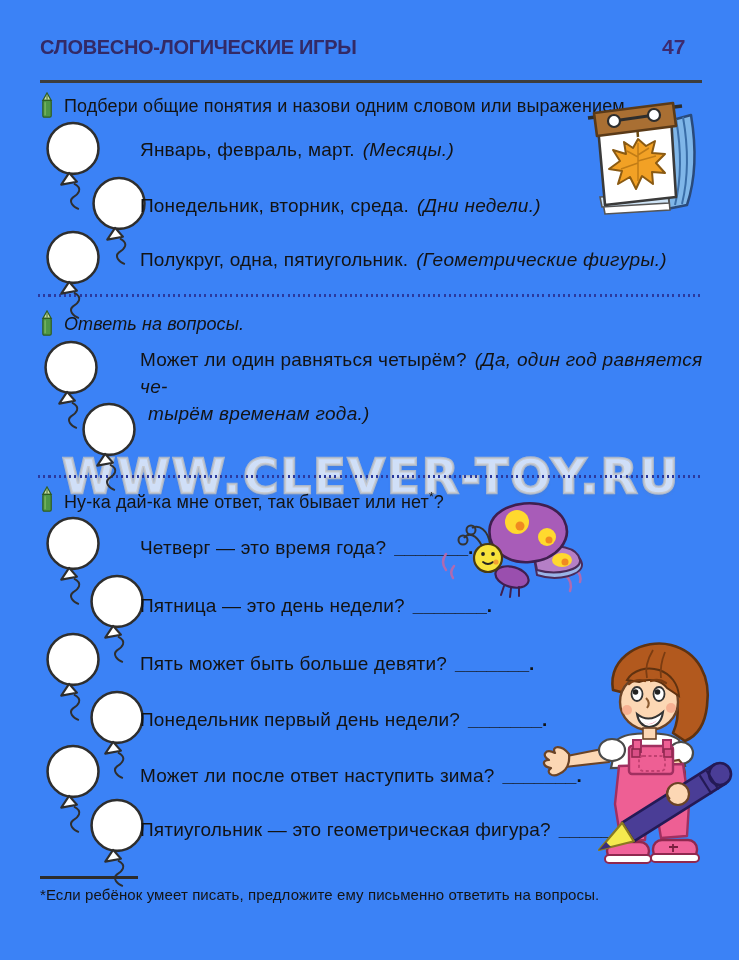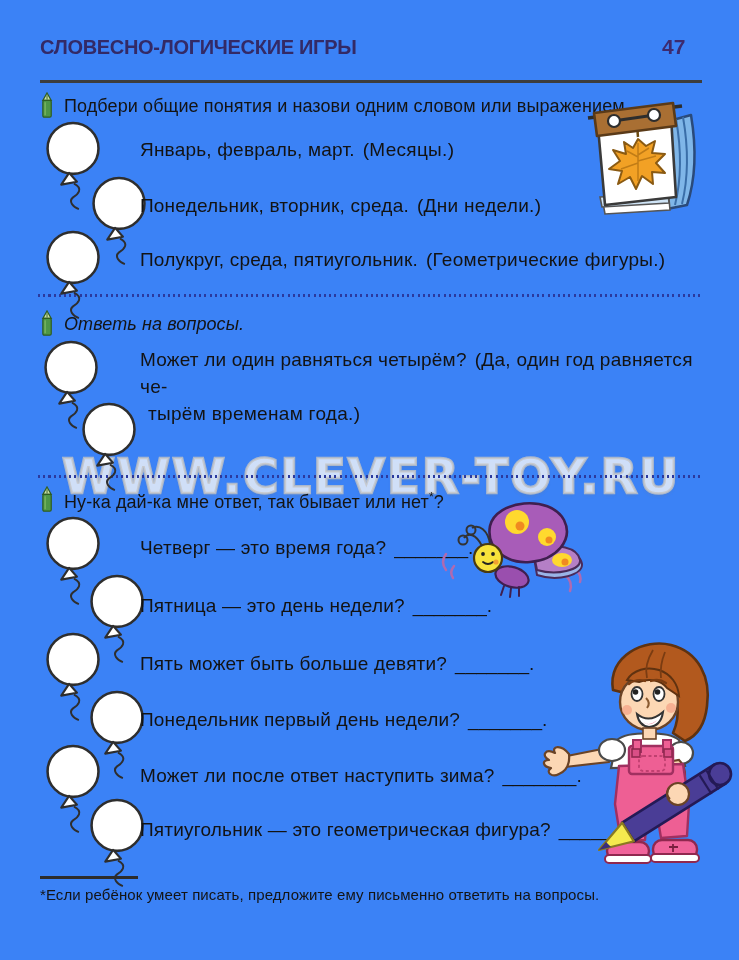--- a/index.html
+++ b/index.html
@@ -26,22 +26,22 @@
   .instr{position:absolute; display:flex; align-items:flex-start; z-index:3;}
   .instr .txt{font-size:18px; letter-spacing:0.1px; padding-top:4px; color:#141414;}
   .pencil{width:15px; height:28px; margin-right:9px; flex:none;}
   sup.star{font-size:12px; vertical-align:super;}
   
   .balloon{position:absolute; width:64px; height:94px; z-index:3;}
   .qtext{
     position:absolute; left:140px; font-size:19px; line-height:27px;
     letter-spacing:0.2px; color:#131313; z-index:3; white-space:nowrap;
   }
-  .qtext .ans{margin-left:8px; letter-spacing:0.3px;}
-  .qtext .blank{margin-left:8px; font-weight:normal; letter-spacing:0;}
+  .qtext .ans{font-style:italic; margin-left:8px; letter-spacing:0.3px;}
+  .qtext .blank{margin-left:8px; font-weight:bold; letter-spacing:0;}
   .wrap2{white-space:normal; width:570px;}
   
   .sep{
     position:absolute; left:38px; width:664px; height:4px; z-index:2;
     background-image:repeating-linear-gradient(90deg,#2b3a9e 0 2.1px,transparent 2.1px 5.2px);
     background-position:center; background-repeat:repeat-x; background-size:100% 3.4px;
   }
   .watermark{
     position:absolute; left:62px; top:448px; z-index:1;
     font-family:"DejaVu Sans", sans-serif; font-weight:bold; font-size:48px;
@@ -101,21 +101,21 @@
       <use href="#sym-balloon"></use>
     </svg>
   <div class="qtext" style="top:192px;">
     <span class="prompt">Понедельник, вторник, среда.</span><span class="ans">(Дни недели.)</span>
   </div>
 
   <svg class="balloon" style="left:42px; top:230px;" viewBox="0 0 64 96">
       <use href="#sym-balloon"></use>
     </svg>
   <div class="qtext" style="top:246px;">
-    <span class="prompt">Полукруг, среда, пятиугольник.</span><span class="ans">(Геометрические фигуры.)</span>
+    <span class="prompt">Полукруг, одна, пятиугольник.</span><span class="ans">(Геометрические фигуры.)</span>
   </div>
 
   <div class="sep" style="top:294px;"></div>
 
   <div class="instr" style="left:40px; top:310px;font-style:italic;">
     <svg class="pencil" viewBox="0 0 16 30">
         <use href="#sym-pencil"></use>
       </svg>
     <span class="txt">Ответь на вопросы.</span>
   </div>

